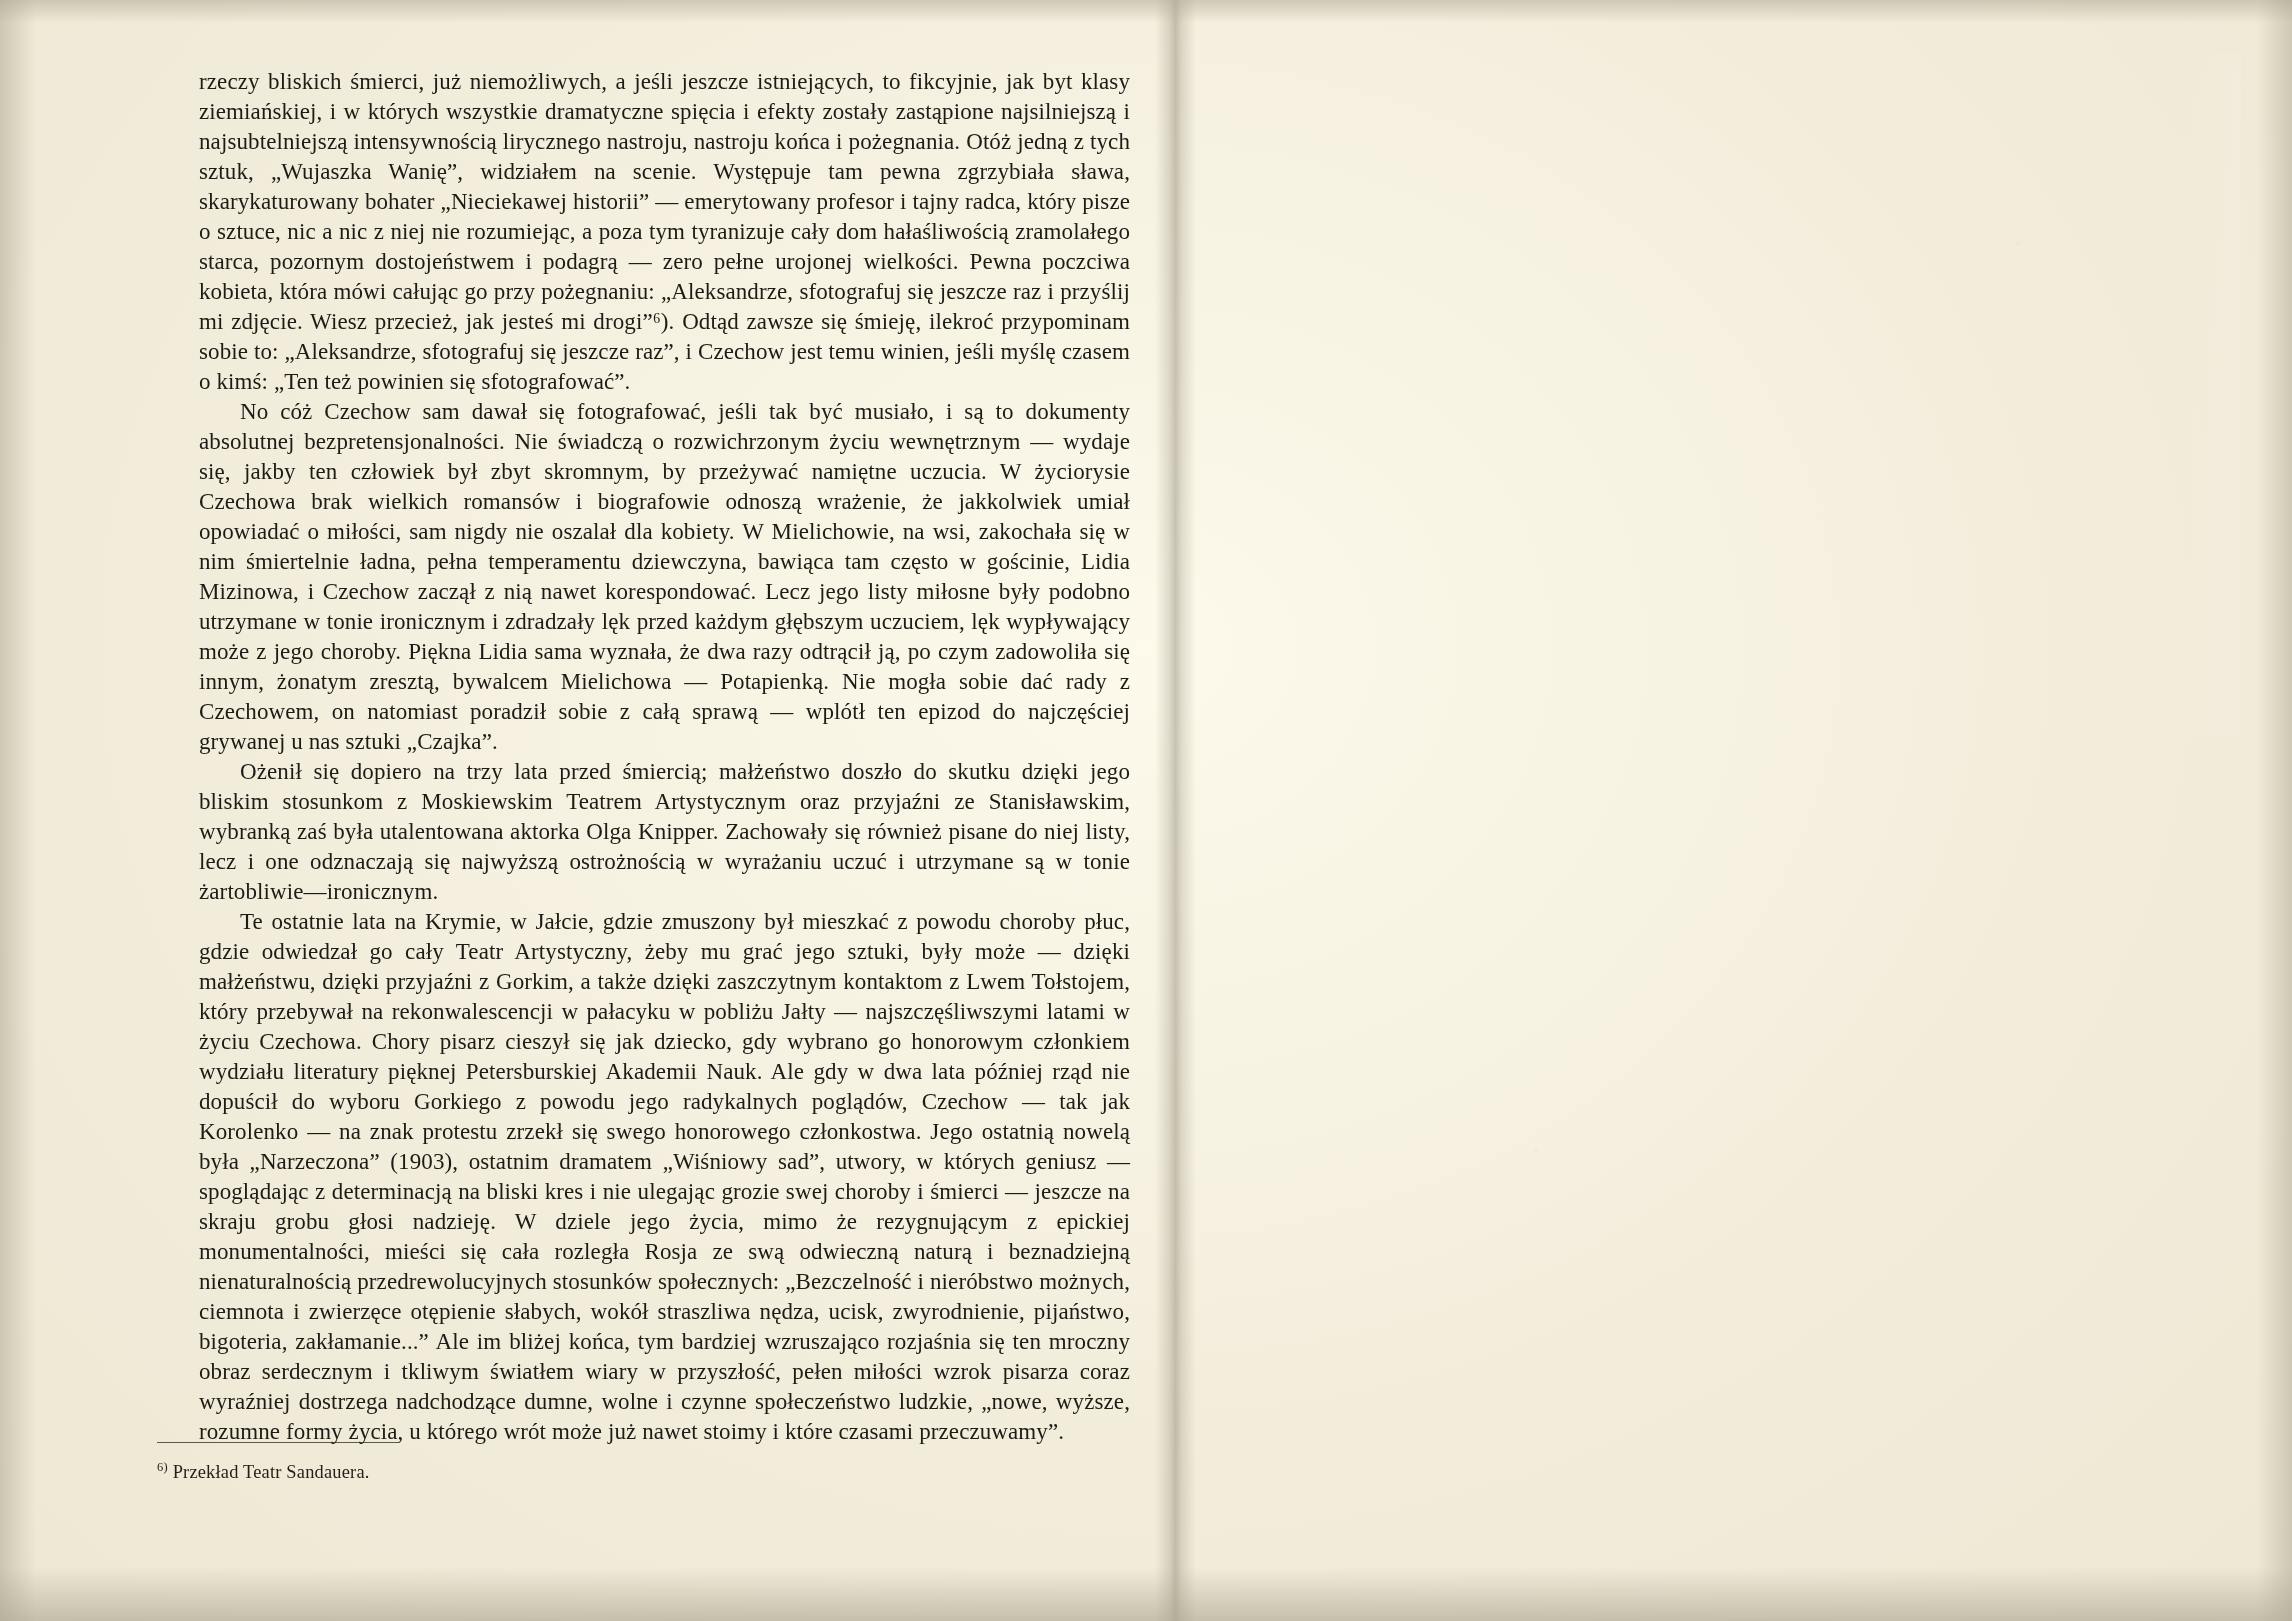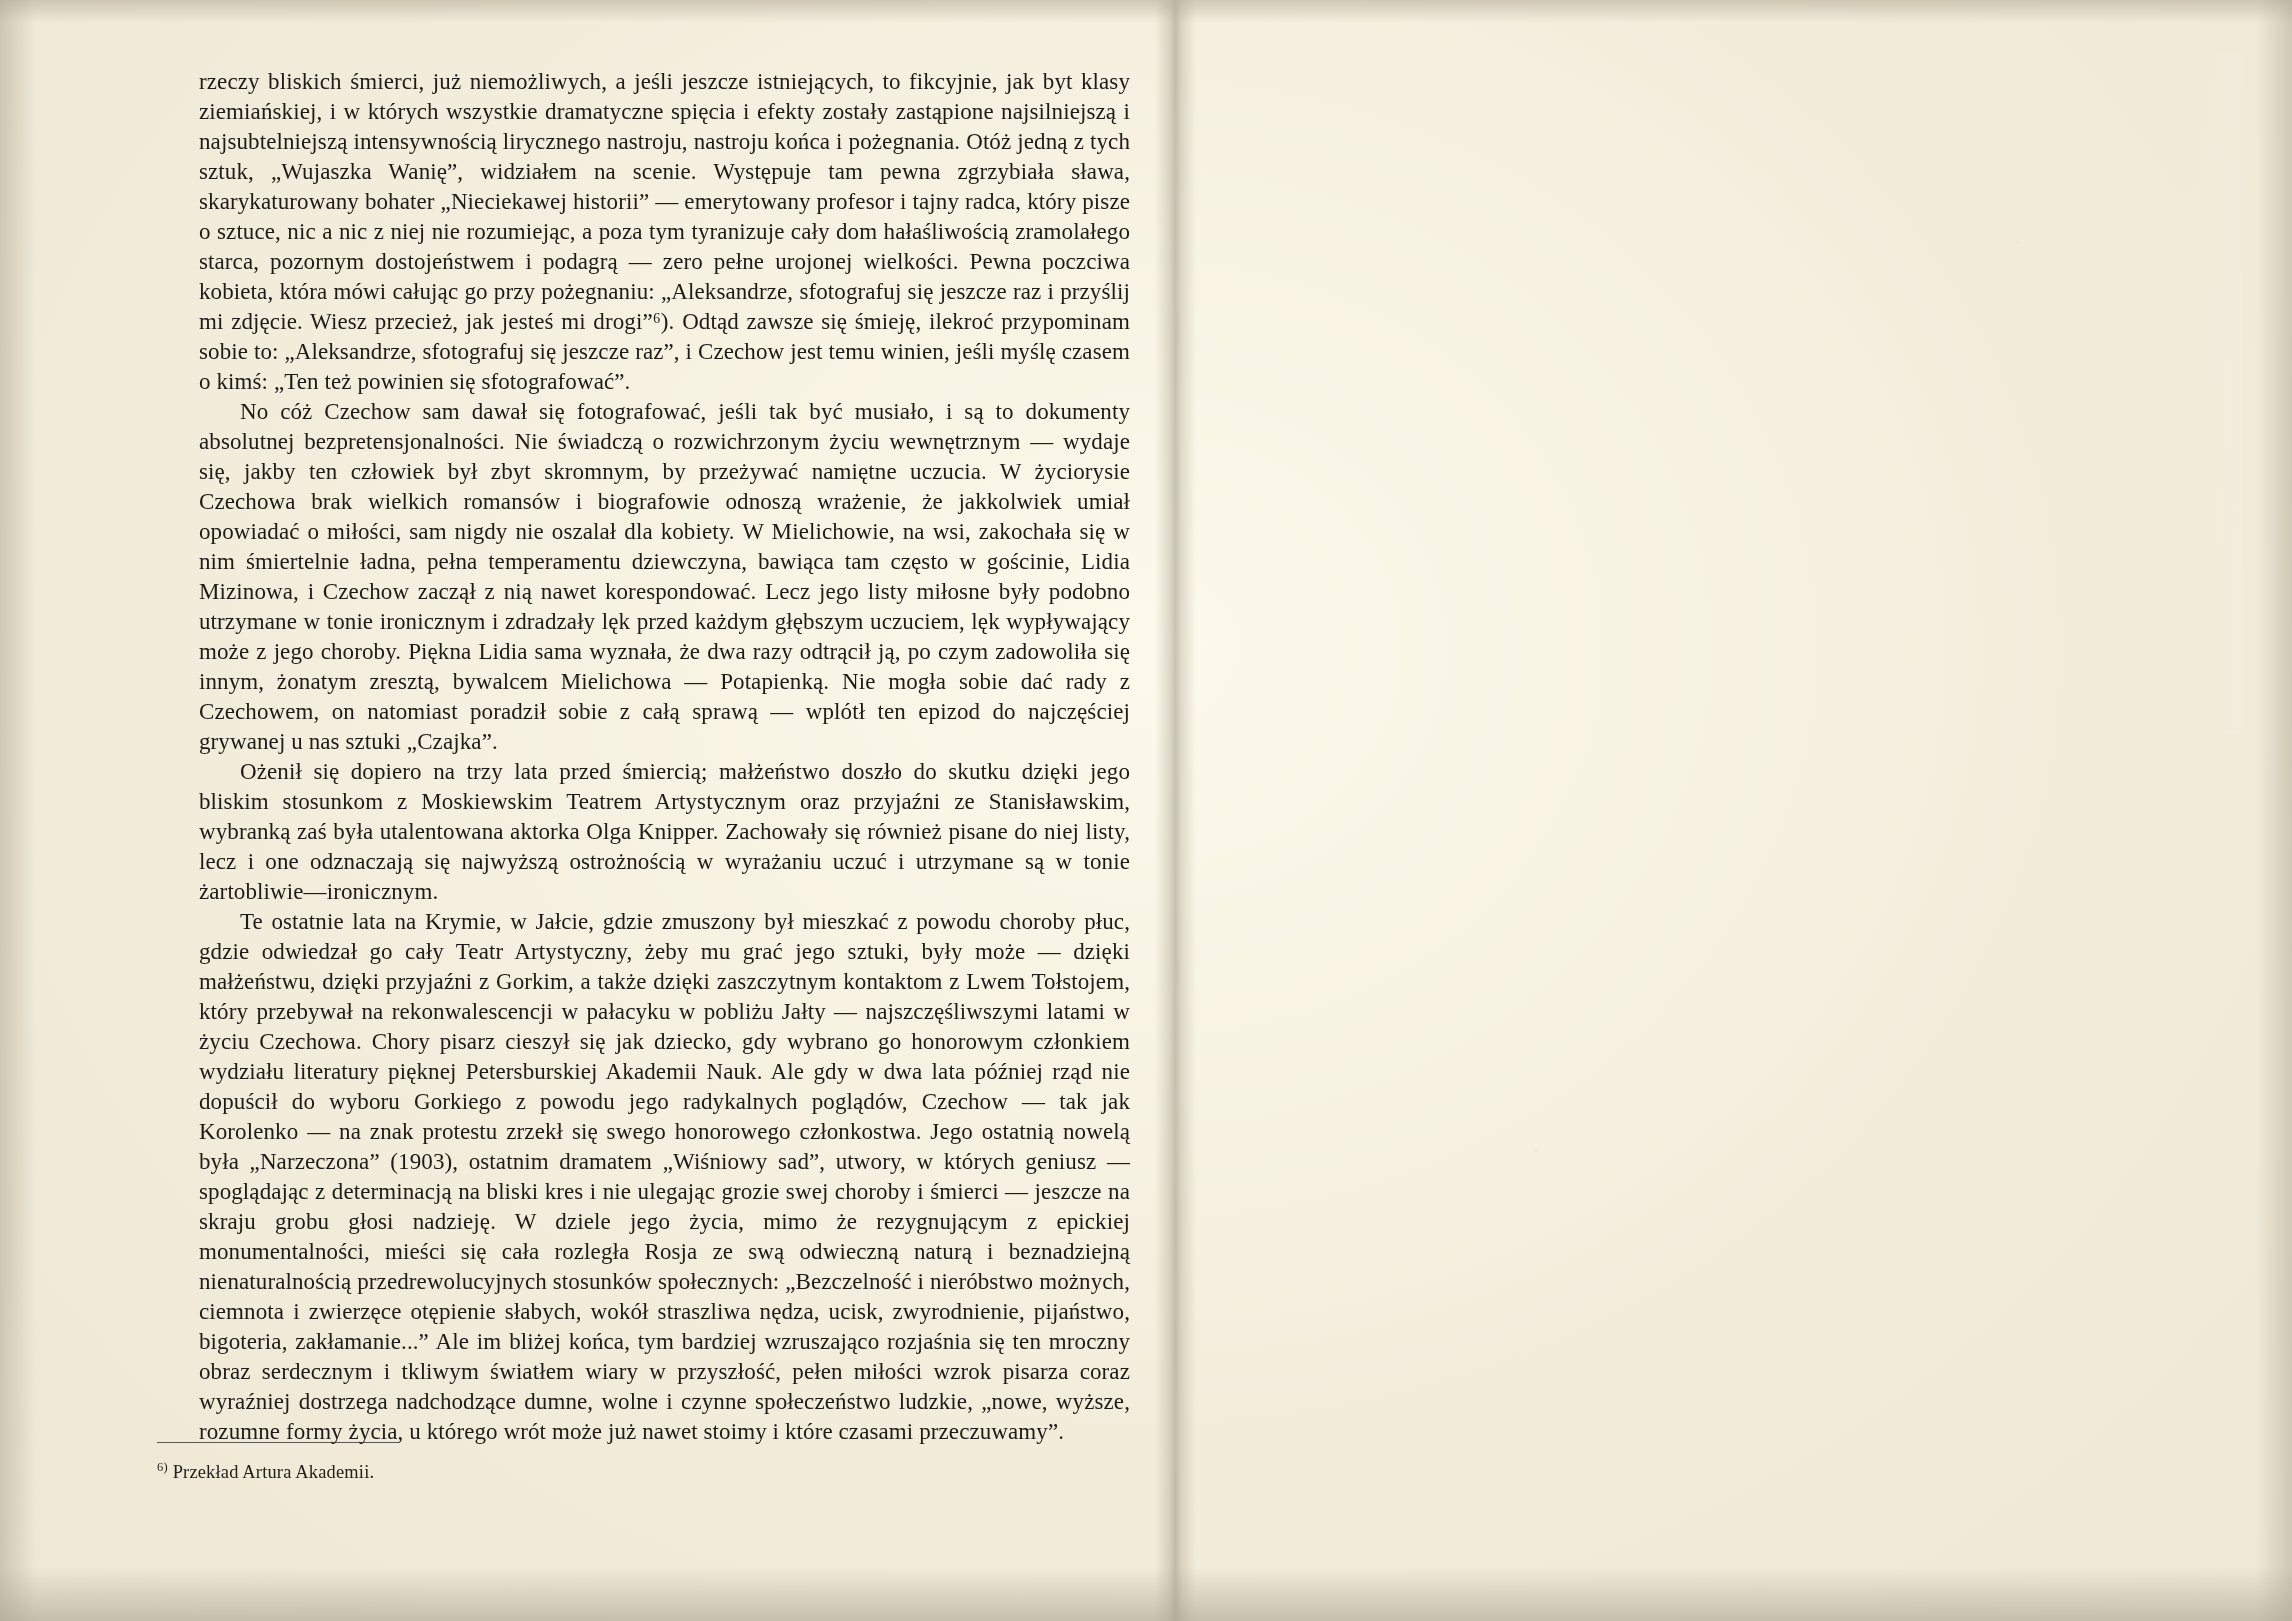--- a/index.html
+++ b/index.html
@@ -141,21 +141,21 @@
     <div class="textblock col-left">
       <p class="noindent">rzeczy bliskich śmierci, już niemożliwych, a jeśli jeszcze istniejących, to fikcyjnie, jak byt klasy ziemiańskiej, i w których wszystkie dramatyczne spięcia i efekty zostały zastąpione najsilniejszą i najsubtelniejszą intensywnością lirycznego nastroju, nastroju końca i pożegnania. Otóż jedną z tych sztuk, „Wujaszka Wanię”, widziałem na scenie. Występuje tam pewna zgrzybiała sława, skarykaturowany bohater „Nieciekawej historii” — emerytowany profesor i tajny radca, który pisze o sztuce, nic a nic z niej nie rozumiejąc, a poza tym tyranizuje cały dom hałaśliwością zramolałego starca, pozornym dostojeństwem i podagrą — zero pełne urojonej wielkości. Pewna poczciwa kobieta, która mówi całując go przy pożegnaniu: „Aleksandrze, sfotografuj się jeszcze raz i przyślij mi zdjęcie. Wiesz przecież, jak jesteś mi drogi”⁶). Odtąd zawsze się śmieję, ilekroć przypominam sobie to: „Aleksandrze, sfotografuj się jeszcze raz”, i Czechow jest temu winien, jeśli myślę czasem o kimś: „Ten też powinien się sfotografować”.</p>
       <p>No cóż Czechow sam dawał się fotografować, jeśli tak być musiało, i są to dokumenty absolutnej bezpretensjonalności. Nie świadczą o rozwichrzonym życiu wewnętrznym — wydaje się, jakby ten człowiek był zbyt skromnym, by przeżywać namiętne uczucia. W życiorysie Czechowa brak wielkich romansów i biografowie odnoszą wrażenie, że jakkolwiek umiał opowiadać o miłości, sam nigdy nie oszalał dla kobiety. W Mielichowie, na wsi, zakochała się w nim śmiertelnie ładna, pełna temperamentu dziewczyna, bawiąca tam często w gościnie, Lidia Mizinowa, i Czechow zaczął z nią nawet korespondować. Lecz jego listy miłosne były podobno utrzymane w tonie ironicznym i zdradzały lęk przed każdym głębszym uczuciem, lęk wypływający może z jego choroby. Piękna Lidia sama wyznała, że dwa razy odtrącił ją, po czym zadowoliła się innym, żonatym zresztą, bywalcem Mielichowa — Potapienką. Nie mogła sobie dać rady z Czechowem, on natomiast poradził sobie z całą sprawą — wplótł ten epizod do najczęściej grywanej u nas sztuki „Czajka”.</p>
       <p>Ożenił się dopiero na trzy lata przed śmiercią; małżeństwo doszło do skutku dzięki jego bliskim stosunkom z Moskiewskim Teatrem Artystycznym oraz przyjaźni ze Stanisławskim, wybranką zaś była utalentowana aktorka Olga Knipper. Zachowały się również pisane do niej listy, lecz i one odznaczają się najwyższą ostrożnością w wyrażaniu uczuć i utrzymane są w tonie żartobliwie—ironicznym.</p>
       <p>Te ostatnie lata na Krymie, w Jałcie, gdzie zmuszony był mieszkać z powodu choroby płuc, gdzie odwiedzał go cały Teatr Artystyczny, żeby mu grać jego sztuki, były może — dzięki małżeństwu, dzięki przyjaźni z Gorkim, a także dzięki zaszczytnym kontaktom z Lwem Tołstojem, który przebywał na rekonwalescencji w pałacyku w pobliżu Jałty — najszczęśliwszymi latami w życiu Czechowa. Chory pisarz cieszył się jak dziecko, gdy wybrano go honorowym członkiem wydziału literatury pięknej Petersburskiej Akademii Nauk. Ale gdy w dwa lata później rząd nie dopuścił do wyboru Gorkiego z powodu jego radykalnych poglądów, Czechow — tak jak Korolenko — na znak protestu zrzekł się swego honorowego członkostwa. Jego ostatnią nowelą była „Narzeczona” (1903), ostatnim dramatem „Wiśniowy sad”, utwory, w których geniusz — spoglądając z determinacją na bliski kres i nie ulegając grozie swej choroby i śmierci — jeszcze na skraju grobu głosi nadzieję. W dziele jego życia, mimo że rezygnującym z epickiej monumentalności, mieści się cała rozległa Rosja ze swą odwieczną naturą i beznadziejną nienaturalnością przedrewolucyjnych stosunków społecznych: „Bezczelność i nieróbstwo możnych, ciemnota i zwierzęce otępienie słabych, wokół straszliwa nędza, ucisk, zwyrodnienie, pijaństwo, bigoteria, zakłamanie...” Ale im bliżej końca, tym bardziej wzruszająco rozjaśnia się ten mroczny obraz serdecznym i tkliwym światłem wiary w przyszłość, pełen miłości wzrok pisarza coraz wyraźniej dostrzega nadchodzące dumne, wolne i czynne społeczeństwo ludzkie, „nowe, wyższe, rozumne formy życia, u którego wrót może już nawet stoimy i które czasami przeczuwamy”.</p>
     </div>
 
     <div class="footnote-rule"></div>
     <div class="footnote">
       <sup>6)</sup>
-      <span>Przekład Artura Akademii.</span>
+      <span>Przekład Teatr Sandauera.</span>
     </div>
   </div>
 
   <div class="page page-right">
 
     <div class="fade-right-col"></div>
   </div>
 
   <div class="gutter"></div>
   <div class="edge-top"></div>

